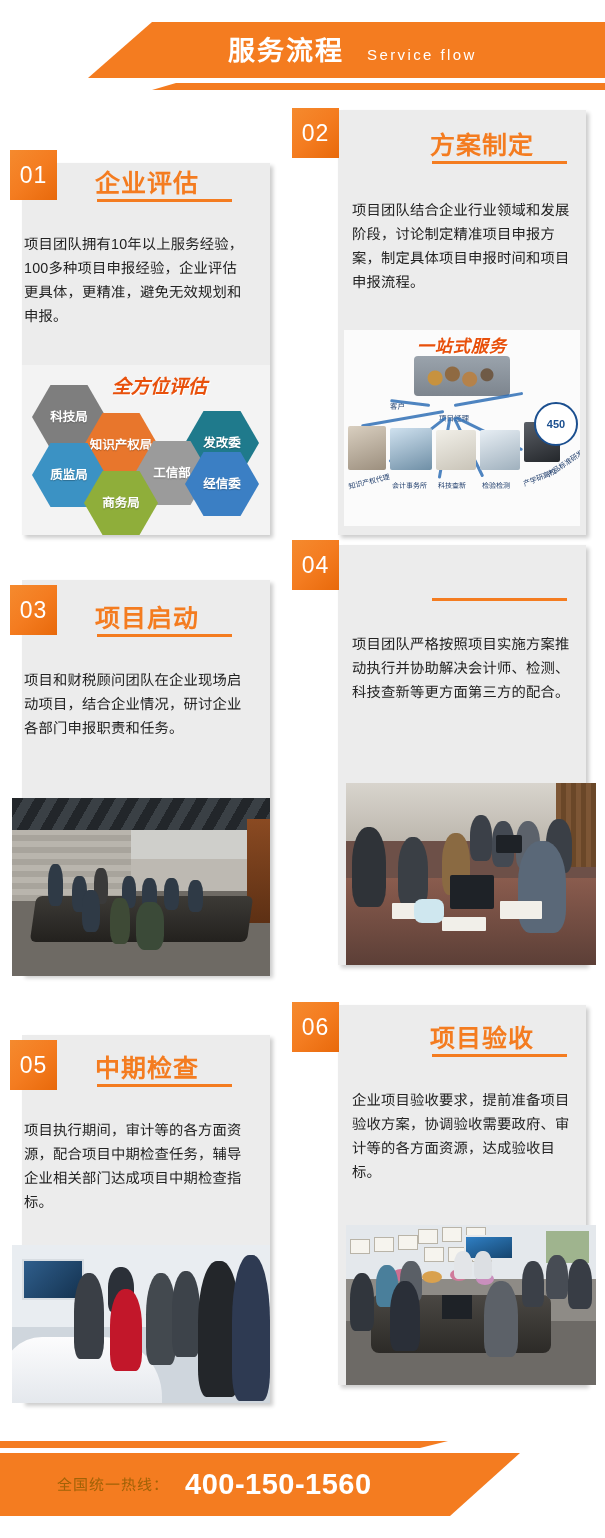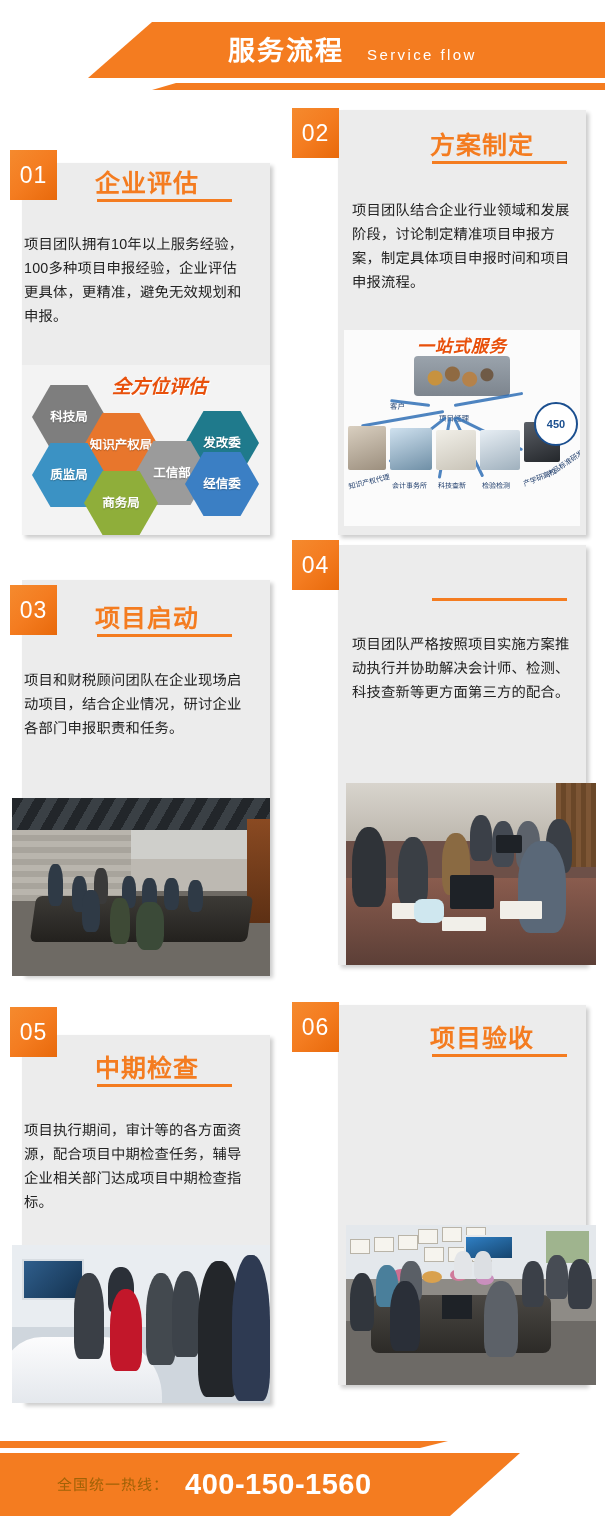--- a/index.html
+++ b/index.html
@@ -306,41 +306,42 @@
     <div class="pp" style="left:172px; top:58px; width:48px; height:92px; background:#5a6878;"></div>
     <div class="lap" style="left:104px; top:92px; width:44px; height:34px;"></div>
     <div class="lap" style="left:150px; top:52px; width:26px; height:18px;"></div>
     <div class="pap" style="left:46px;  top:120px; width:40px; height:16px;"></div>
     <div class="pap" style="left:96px;  top:134px; width:44px; height:14px;"></div>
     <div class="pap" style="left:154px; top:118px; width:42px; height:18px;"></div>
     <div class="lap" style="left:68px; top:116px; width:30px; height:24px; background:#cfe7ef; border-radius:8px;"></div>
   </div>
 
   <div class="card" style="left:22px; top:1035px; width:248px; height:368px;"></div>
-  <div class="badge" style="left:10px; top:1007px;">05</div>
+  <div class="badge" style="left:10px; top:1040px;">05</div>
   <div class="card-title" style="left:95px; top:1048px;">中期检查</div>
   <div class="title-rule" style="left:97px; top:1084px; width:135px;"></div>
   <div class="card-body" style="left:24px; top:1118px; width:222px;">项目执行期间，审计等的各方面资源，配合项目中期检查任务，辅导企业相关部门达成项目中期检查指标。</div>
 
   <div class="photo p-tour" style="left:12px; top:1245px; width:258px; height:158px;">
     <div class="screen"></div>
     <div class="counter"></div>
     <div class="pp" style="left:62px;  top:28px; width:30px; height:86px;"></div>
     <div class="pp" style="left:96px;  top:22px; width:26px; height:46px; background:#2b3038;"></div>
     <div class="pp red" style="left:98px; top:44px; width:32px; height:82px;"></div>
     <div class="pp" style="left:134px; top:28px; width:30px; height:92px; background:#43494f;"></div>
     <div class="pp" style="left:160px; top:26px; width:28px; height:86px; background:#3d434a;"></div>
     <div class="pp" style="left:186px; top:16px; width:42px; height:136px; background:#23262a;"></div>
     <div class="pp" style="left:220px; top:10px; width:38px; height:146px; background:#2e3a52;"></div>
   </div>
 
   <div class="card" style="left:338px; top:1005px; width:248px; height:380px;"></div>
   <div class="badge" style="left:292px; top:1002px;text-align:right;">06</div>
   <div class="card-title" style="left:430px; top:1018px;">项目验收</div>
   <div class="title-rule" style="left:432px; top:1054px; width:135px;"></div>
+  <div class="card-body" style="left:352px; top:1088px; width:218px;">企业项目验收要求，提前准备项目验收方案，协调验收需要政府、审计等的各方面资源，达成验收目标。</div>
 
   <div class="photo p-board" style="left:346px; top:1225px; width:250px; height:160px;">
     <div class="wallb"></div>
     <div class="cert" style="left:4px;   top:14px; width:20px; height:15px;"></div>
     <div class="cert" style="left:28px;  top:12px; width:20px; height:15px;"></div>
     <div class="cert" style="left:52px;  top:10px; width:20px; height:15px;"></div>
     <div class="cert" style="left:72px;  top:4px;  width:20px; height:15px;"></div>
     <div class="cert" style="left:96px;  top:2px;  width:20px; height:15px;"></div>
     <div class="cert" style="left:120px; top:2px;  width:20px; height:15px;"></div>
     <div class="cert" style="left:78px;  top:22px; width:20px; height:15px;"></div>

